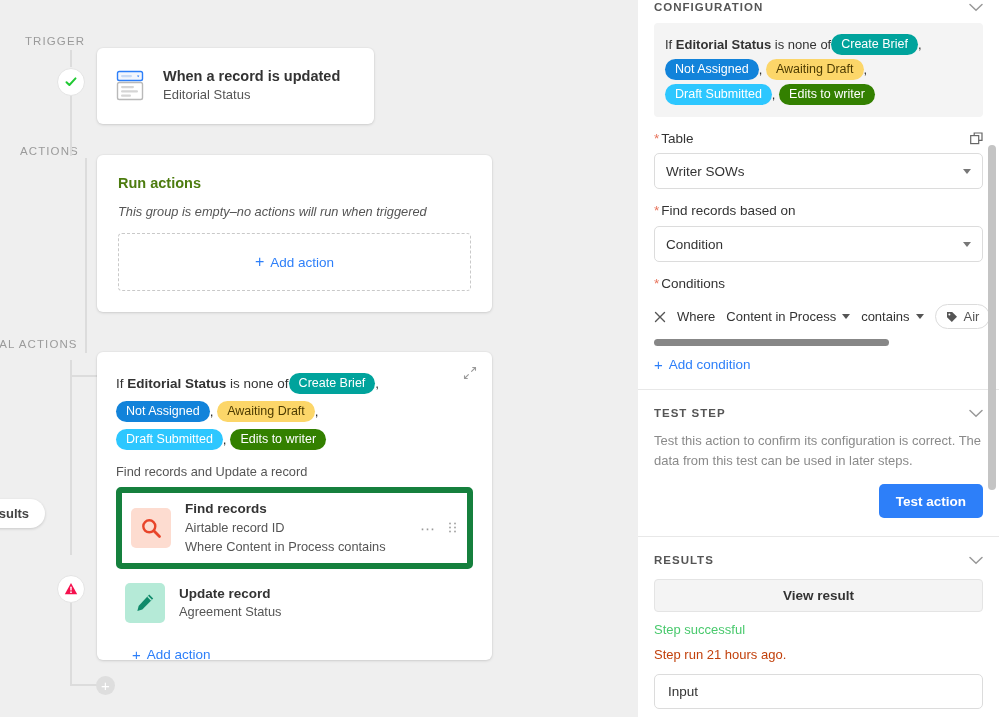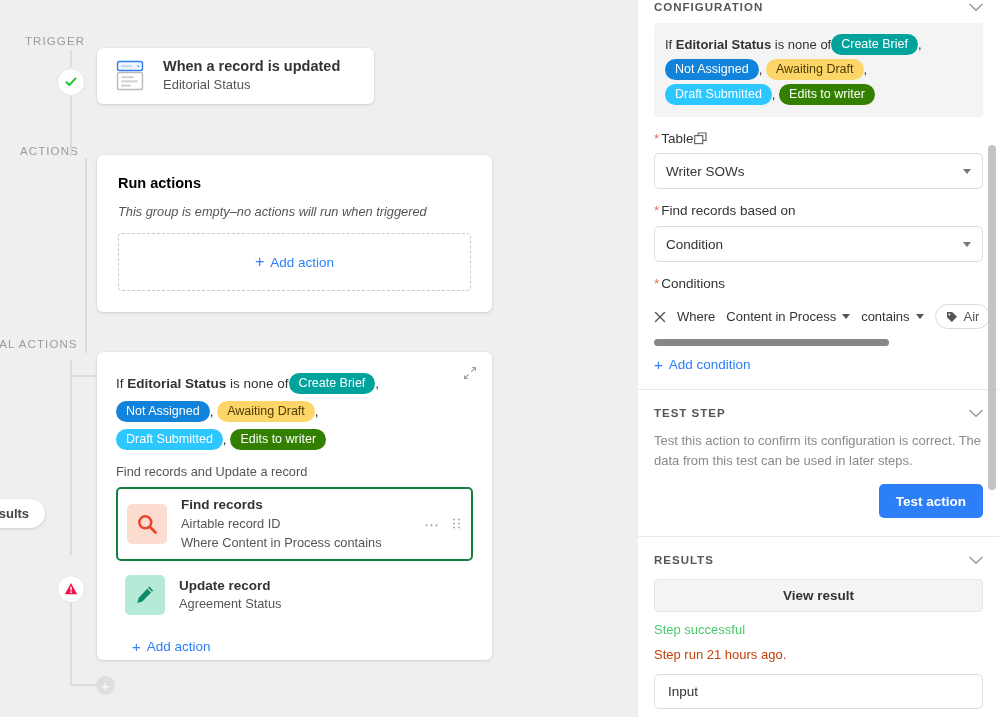--- a/index.html
+++ b/index.html
@@ -45,28 +45,28 @@
   .node-dot svg { display: block; }
 
   .card {
     position: absolute;
     background: #fff;
     border-radius: 6px;
     box-shadow: 0 1px 3px rgba(0,0,0,0.13), 0 0 0 1px rgba(0,0,0,0.02);
   }
 
   
-  #trigger-card { left: 97px; top: 48px; width: 277px; height: 56px; display: flex; align-items: center; padding: 0 16px; }
+  #trigger-card { left: 97px; top: 48px; width: 277px; height: 76px; display: flex; align-items: center; padding: 0 16px; }
   .trig-icon { width: 36px; height: 36px; margin-right: 14px; flex: 0 0 36px; }
   .trig-text-title { font-size: 14.5px; font-weight: bold; color: #333; line-height: 1.25; }
   .trig-text-sub { font-size: 13px; color: #555; line-height: 1.45; margin-top: 1px; }
 
   
   #run-actions-card { left: 97px; top: 155px; width: 395px; height: 157px; padding: 20px 21px; }
-  .card-title { font-size: 14.5px; font-weight: bold; color: #000000; margin: 0 0 13px 0; }
+  .card-title { font-size: 14.5px; font-weight: bold; color: #4d7c0f; margin: 0 0 13px 0; }
   .empty-note { font-style: italic; font-size: 12.8px; color: #555; margin-bottom: 14px; }
   .add-box {
     border: 1px dashed #c9c9c9;
     border-radius: 4px;
     height: 58px;
     display: flex; align-items: center; justify-content: center;
     color: #2d7ff9; font-size: 13.5px; cursor: pointer;
     background: #fff;
   }
   .add-box .plus { font-size: 16px; margin-right: 6px; font-weight: 400; line-height: 1; }
@@ -89,21 +89,21 @@
   .cond-sub { font-size: 12.8px; color: #555; margin: 10px 0 8px 0; }
 
   .step-row {
     display: flex; align-items: center;
     padding: 7px 9px;
     border-radius: 5px;
     position: relative;
     min-height: 60px;
   }
   .step-row.selected {
-    border: 2px solid #15803d;
+    border: 6px solid #15803d;
     background: #fff;
   }
   .step-icon {
     width: 40px; height: 40px; border-radius: 5px;
     display: flex; align-items: center; justify-content: center;
     flex: 0 0 40px; margin-right: 14px;
   }
   .step-title { font-size: 13.5px; font-weight: bold; color: #333; line-height: 1.3; }
   .step-sub { font-size: 12.8px; color: #555; line-height: 1.5; }
   .row-tools { position: absolute; right: 10px; top: 50%; transform: translateY(-50%); display: flex; align-items: center; gap: 13px; }
@@ -152,21 +152,21 @@
   .sec-div { height: 1px; background: #e8e8e8; margin: 0; }
 
   .panel-label { font-size: 13.5px; color: #333; margin: 14px 0 8px 0; }
   .req { color: #e8735b; margin-right: 2px; }
   .cfg-box {
     background: #f4f4f4;
     border-radius: 4px;
     padding: 9px 11px 10px 11px;
     line-height: 25px;
   }
-  .field-row { display: flex; align-items: center; margin-top: 14px; }
+  .field-row { display: flex; align-items: center; justify-content: space-between; margin-top: 14px; }
   .field-label { font-size: 13.5px; color: #333; }
   .select {
     height: 36px;
     border: 1px solid #dcdcdc;
     border-radius: 5px;
     display: flex; align-items: center; justify-content: space-between;
     padding: 0 11px;
     font-size: 13.5px; color: #333;
     margin-top: 7px;
     background: #fff;

